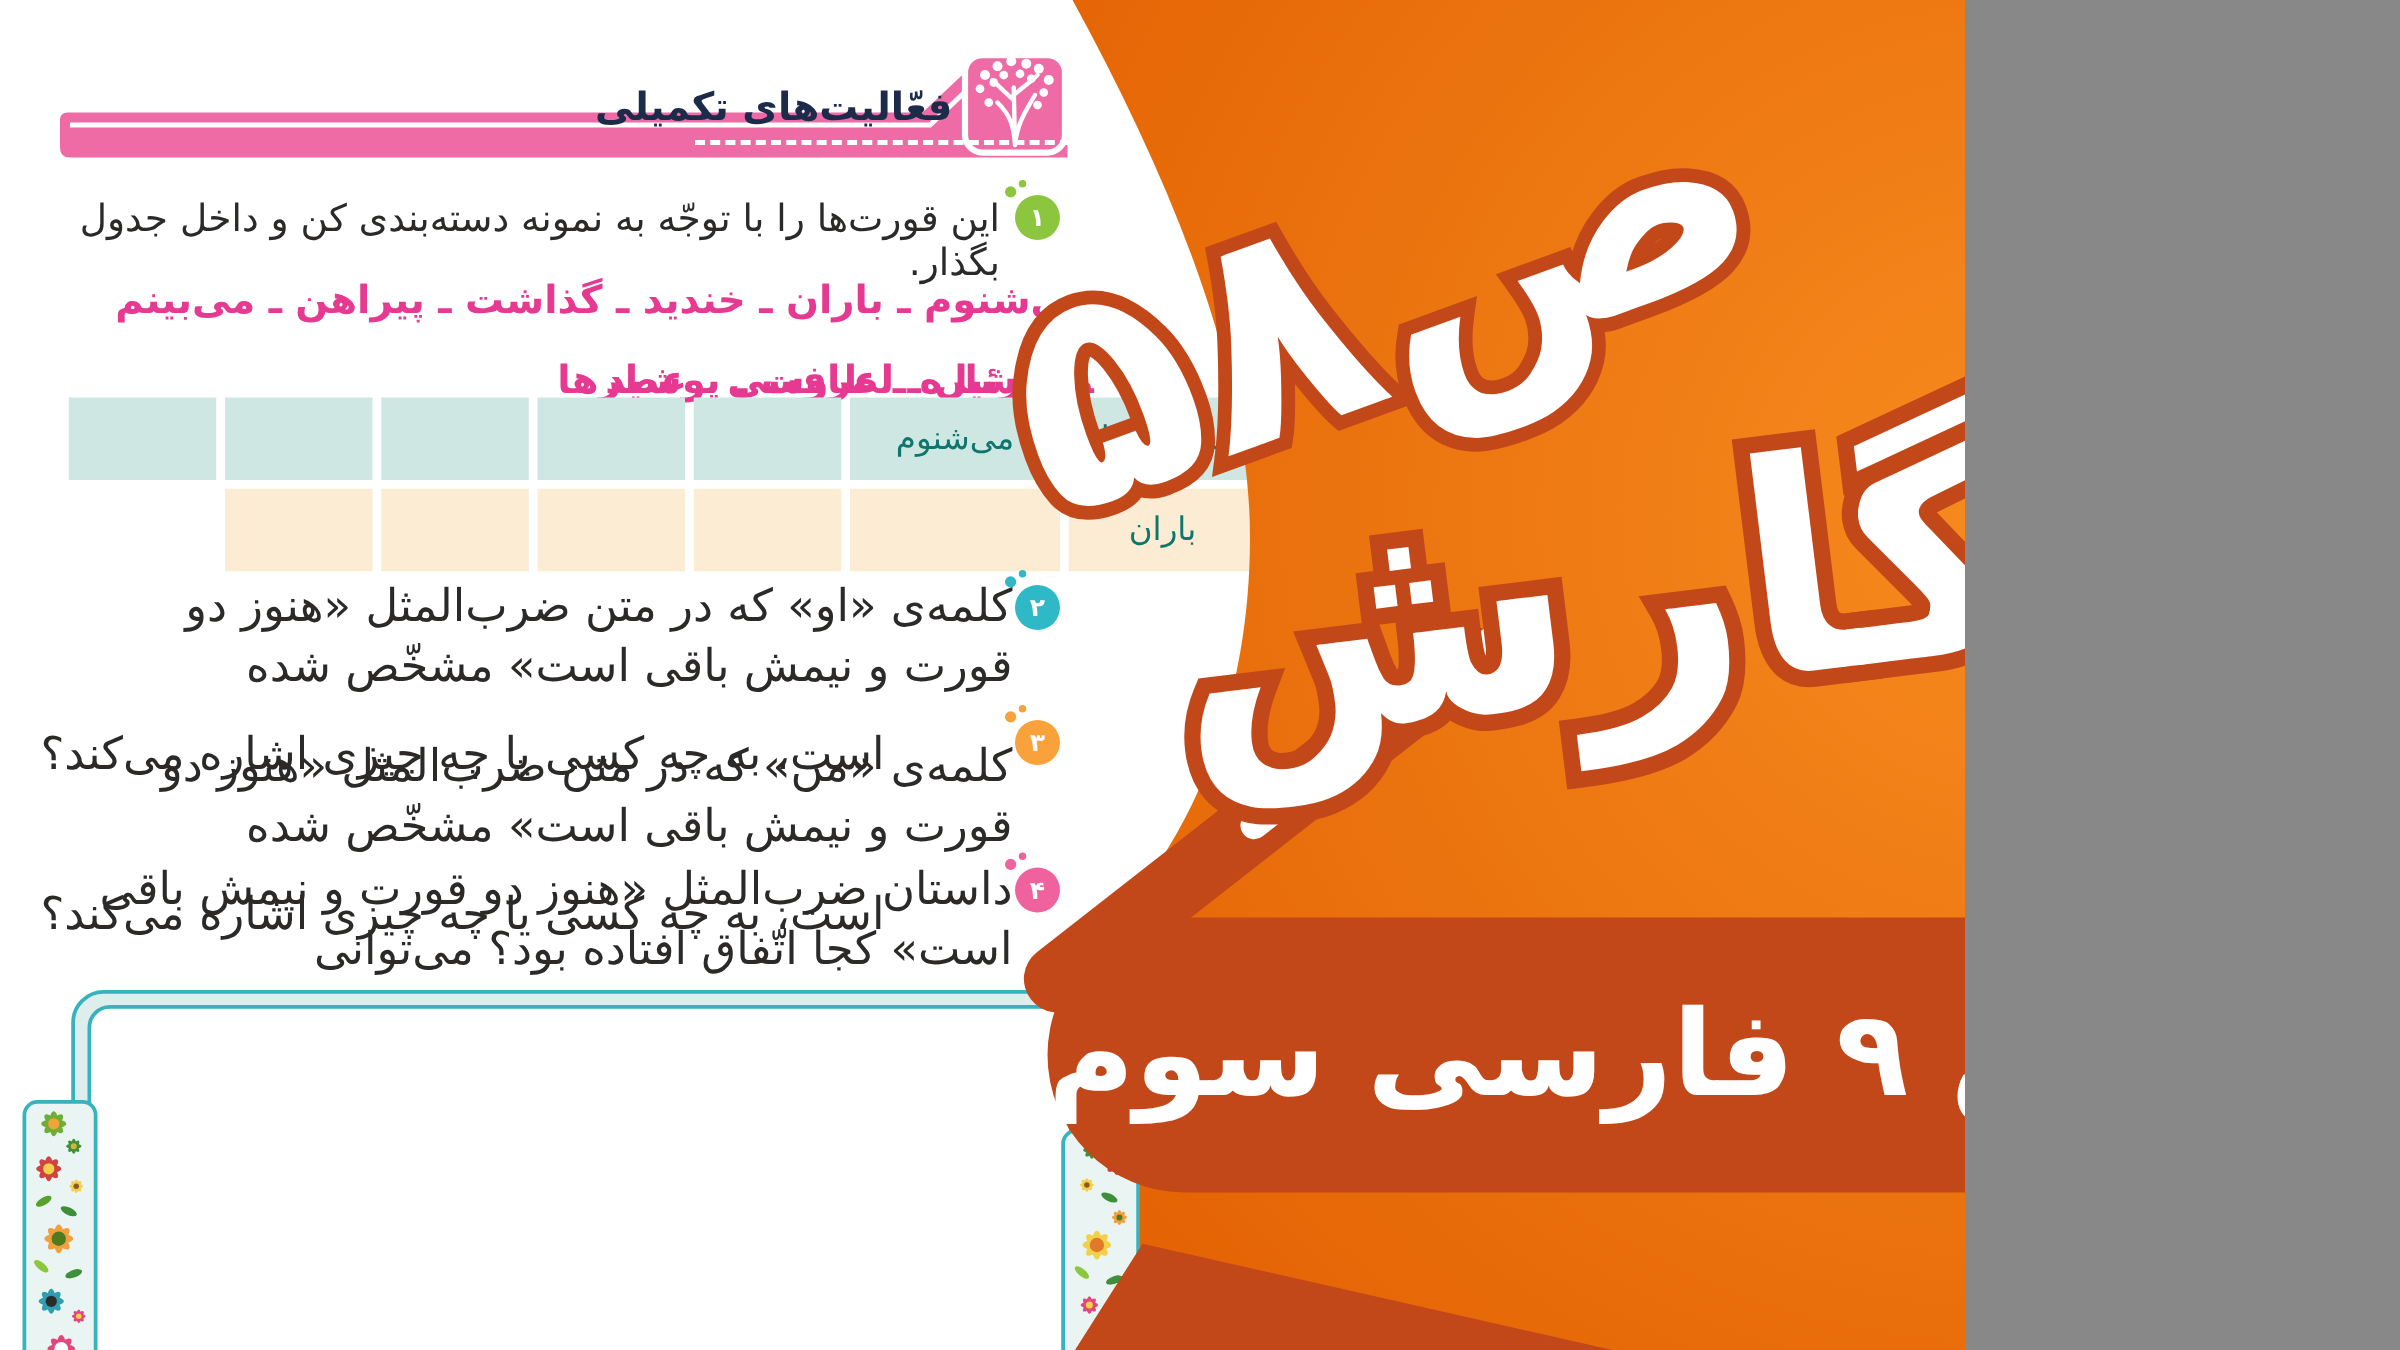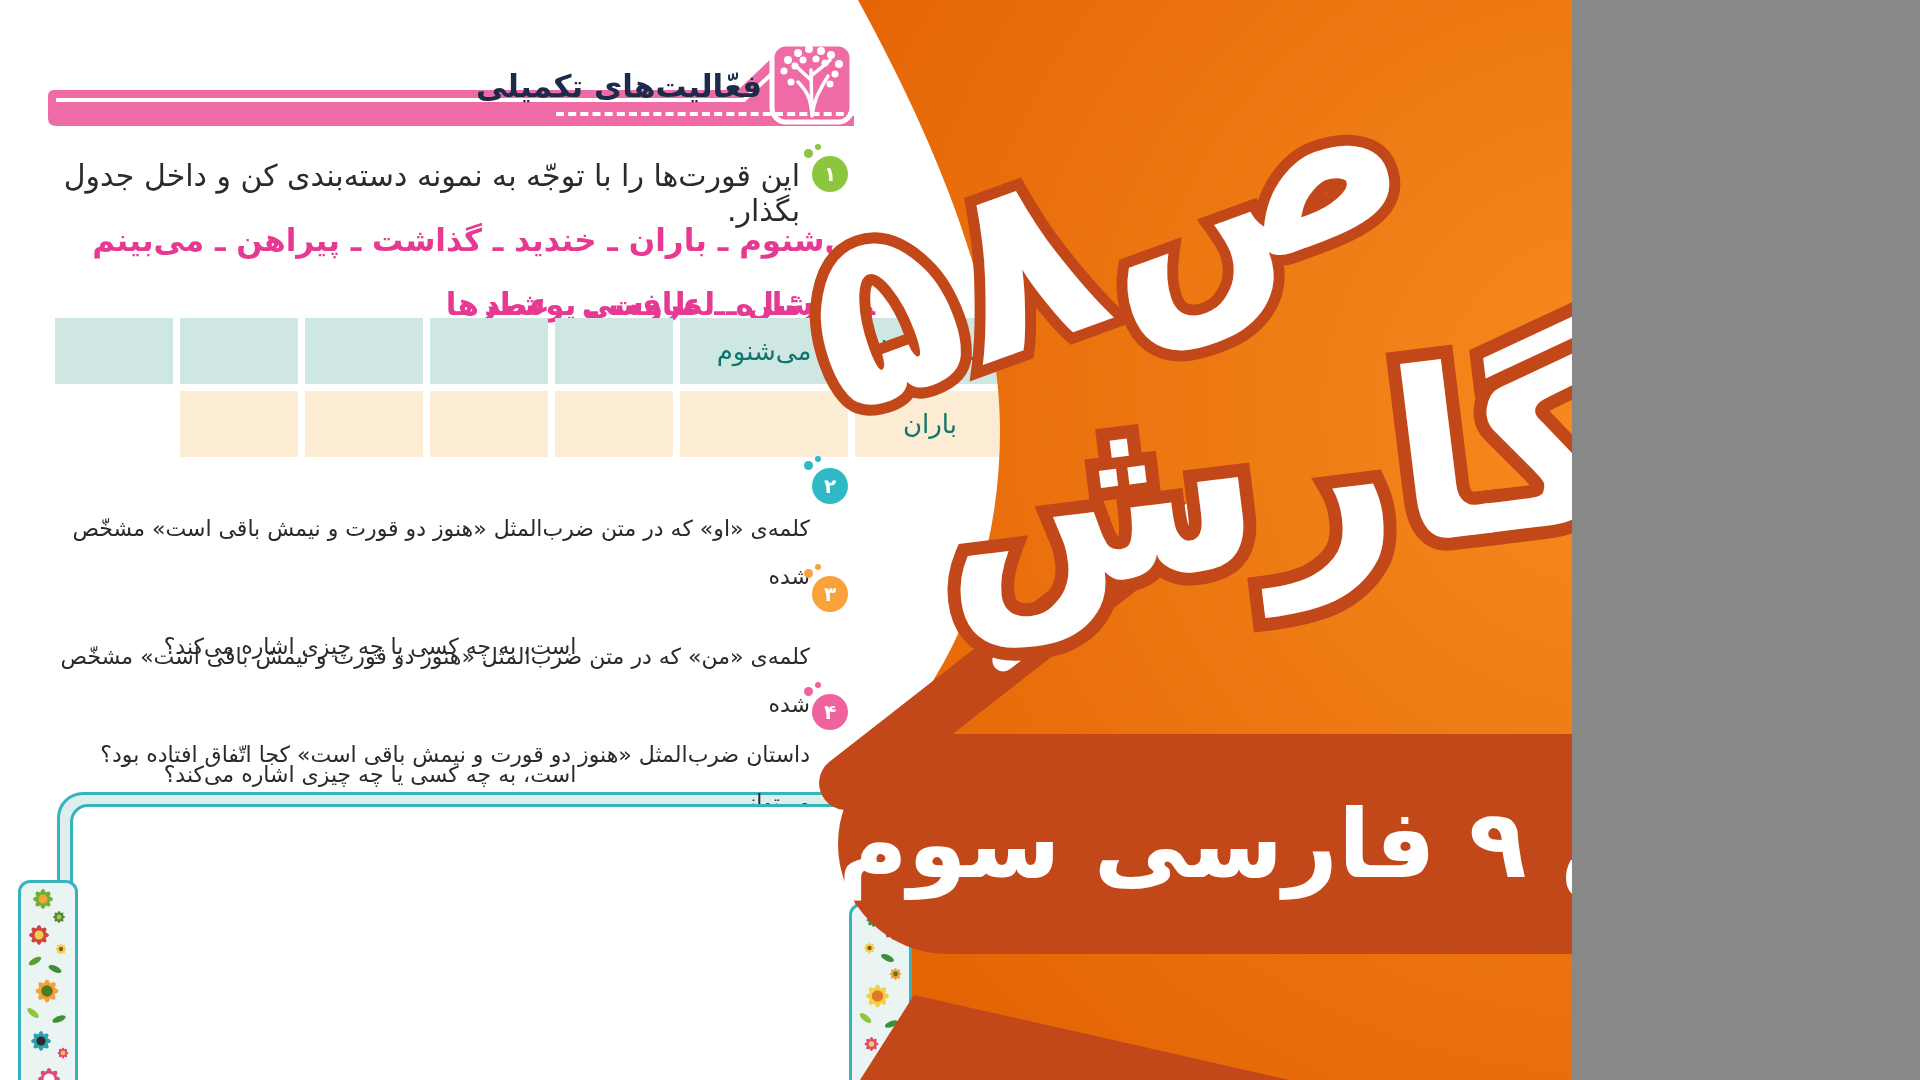--- a/index.html
+++ b/index.html
@@ -27,21 +27,21 @@
              z-index:10;color:#e63a92;font-size:31px;font-weight:bold;}
   .word-bank div{height:64px;line-height:64px;}
   .cat-table{position:absolute;left:55px;top:318px;width:950px;z-index:10;direction:rtl;
              display:grid;grid-template-columns:150px 168px repeat(5,118px);
              grid-auto-rows:66px;gap:7px;}
   .cat-table .cell{display:flex;align-items:center;justify-content:center;
                    font-size:26px;color:#0f766e;direction:rtl;}
   .cat-table .r0{background:#cfe7e3;}
   .cat-table .r1{background:#fcecd3;}
   .question{position:absolute;left:50px;width:760px;z-index:10;direction:rtl;
-            color:#2b2a29;font-size:22px;margin-top:43px;}
+            color:#2b2a29;font-size:36px;}
   .question .l1{text-align:right;line-height:48px;}
   .question .l2{text-align:center;line-height:48px;margin-top:22px;transform:translateX(-60px);}
   .q2-pos{top:462px;} .q3-pos{top:590px;} .q4-pos{top:688px;}
   .draw-outer{position:absolute;left:57px;top:792px;width:812px;height:300px;z-index:9;
               background:#ddeeec;border:3px solid #36b3bd;border-radius:26px;}
   .draw-inner{position:absolute;left:70px;top:804px;width:786px;height:300px;z-index:10;
               background:#ffffff;border:3px solid #36b3bd;border-radius:18px;}
   .strip{position:absolute;background:#eaf5f3;border:3px solid #36b3bd;z-index:25;
          border-radius:12px 12px 0 0;overflow:hidden;}
   .strip-l{left:18px;top:880px;width:54px;height:210px;}

